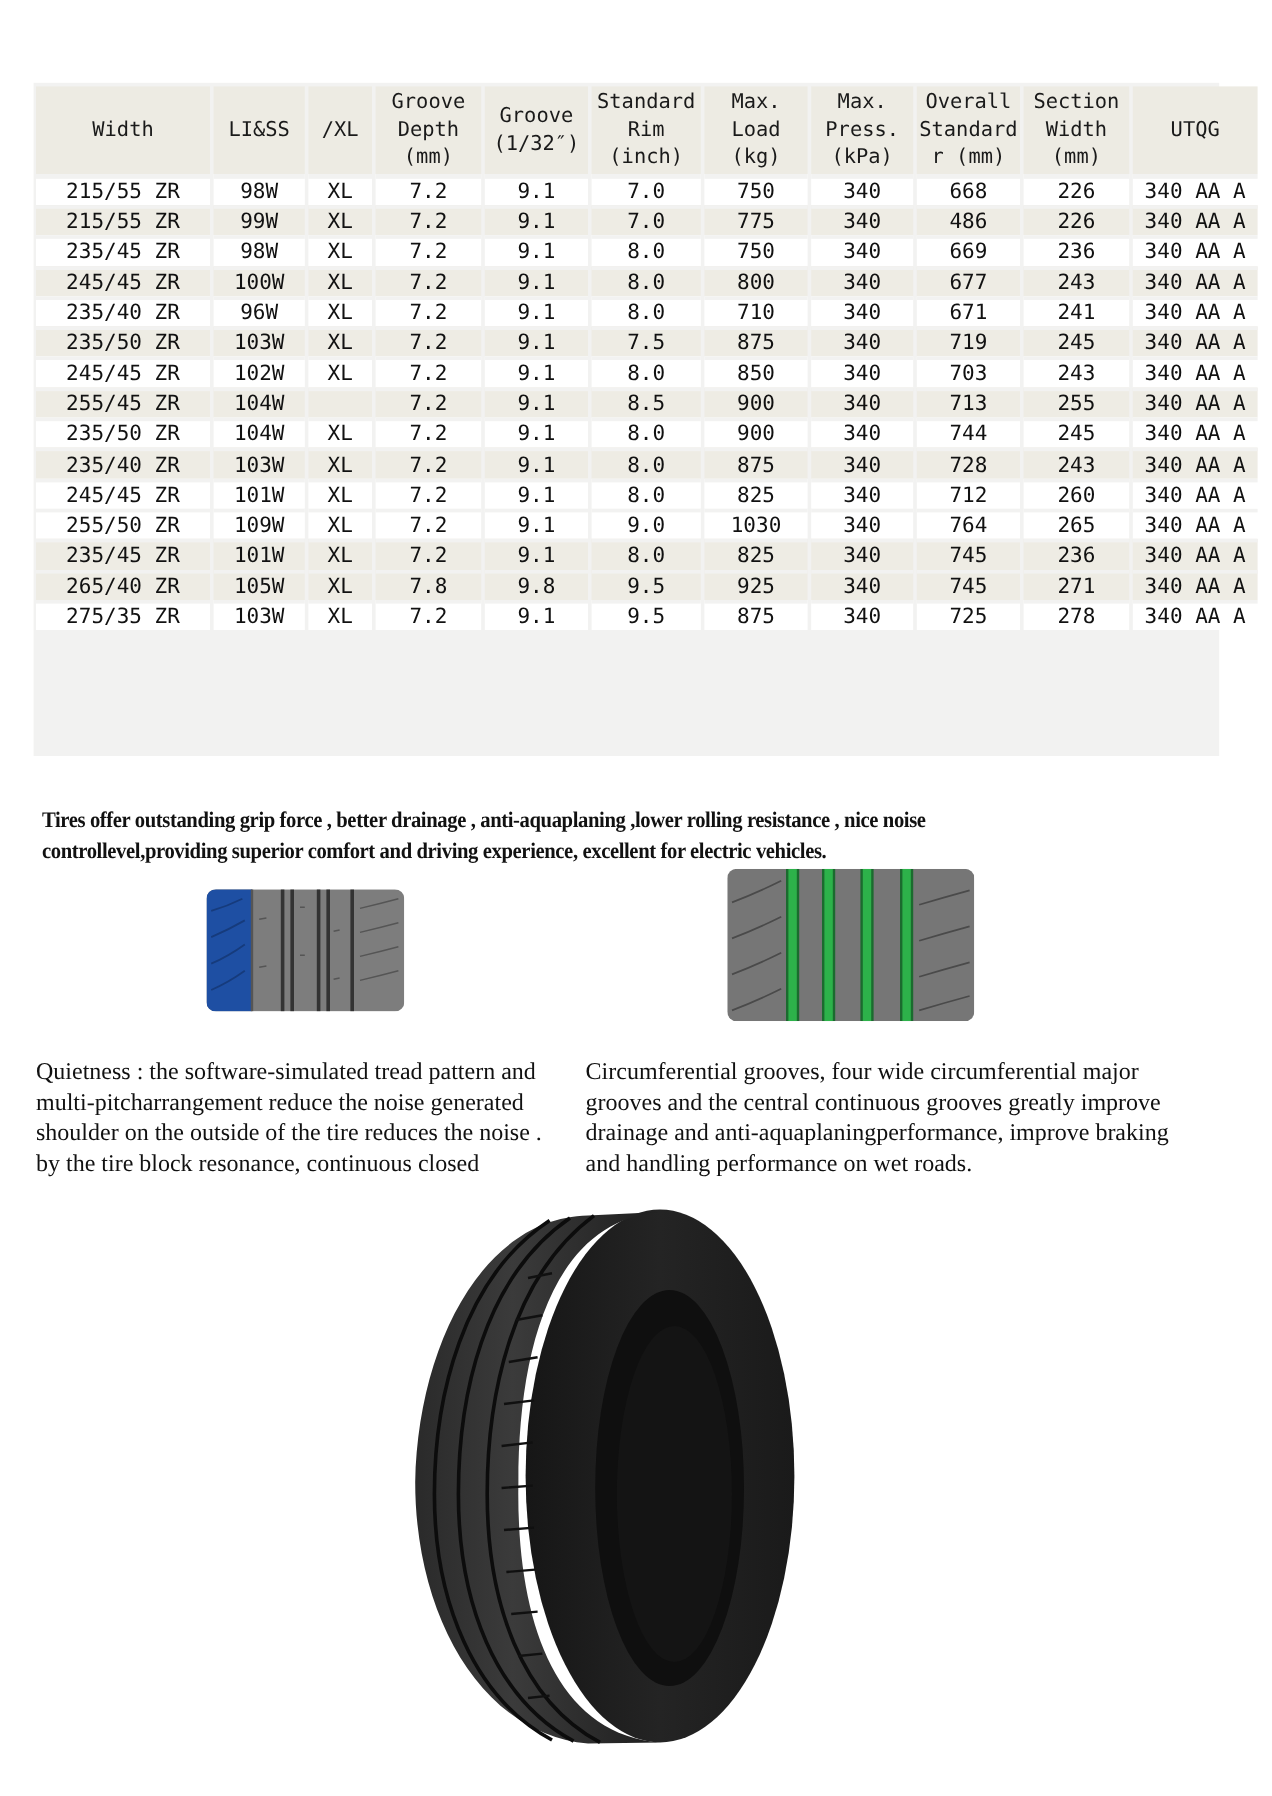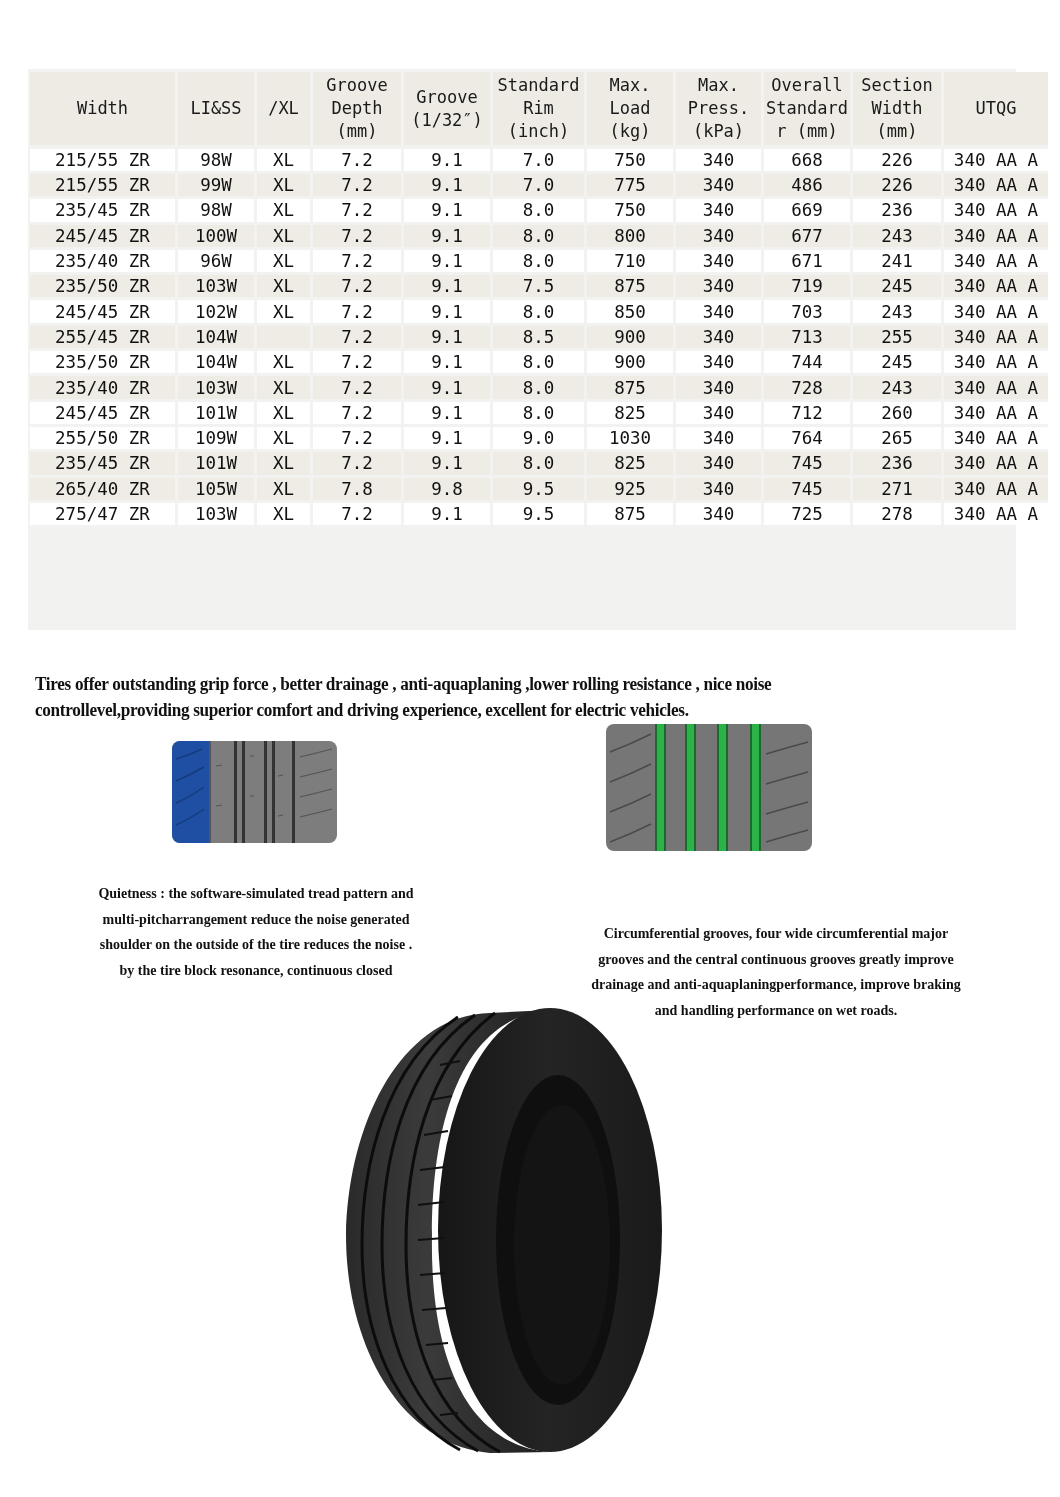--- a/index.html
+++ b/index.html
@@ -31,25 +31,25 @@
     font-family: "Liberation Serif", serif; font-weight: bold; font-size: 18.5px;
     line-height: 25.5px; letter-spacing: -0.35px; transform: scaleX(0.93); transform-origin: left top;
   }
 
   .tread-img { position: absolute; border-radius: 8px; overflow: hidden; }
   .tread-img svg { display: block; }
   #tread-quiet { left: 172px; top: 741px; width: 165px; height: 102px; }
   #tread-grooves { left: 606px; top: 724px; width: 206px; height: 127px; }
 
   .feature-text {
-    position: absolute; top: 881px; font-family: "Liberation Serif", serif; font-weight: bold;
-    font-size: 14px; line-height: 25.5px; text-align: center;
+    position: absolute; top: 881px; font-family: "Liberation Serif", serif; font-weight: normal;
+    font-size: 20px; line-height: 25.5px; text-align: left;
   }
   #feature-quiet { left: 30px; width: 452px; }
-  #feature-grooves { left: 516px; width: 520px; margin-top: 40px; }
+  #feature-grooves { left: 488px; width: 520px; }
 
   #tire-photo { position: absolute; left: 340px; top: 1005px; width: 330px; height: 455px; }
 </style>
 </head>
 <body>
 
 <div class="spec-table-wrap">
   <table class="spec">
     <colgroup>
       <col style="width:145px">
@@ -291,21 +291,21 @@
           <td>7.8</td>
           <td>9.8</td>
           <td>9.5</td>
           <td>925</td>
           <td>340</td>
           <td>745</td>
           <td>271</td>
           <td>340 AA A</td>
         </tr>
         <tr class="odd">
-          <td>275/47 ZR</td>
+          <td>275/35 ZR</td>
           <td>103W</td>
           <td>XL</td>
           <td>7.2</td>
           <td>9.1</td>
           <td>9.5</td>
           <td>875</td>
           <td>340</td>
           <td>725</td>
           <td>278</td>
           <td>340 AA A</td>

